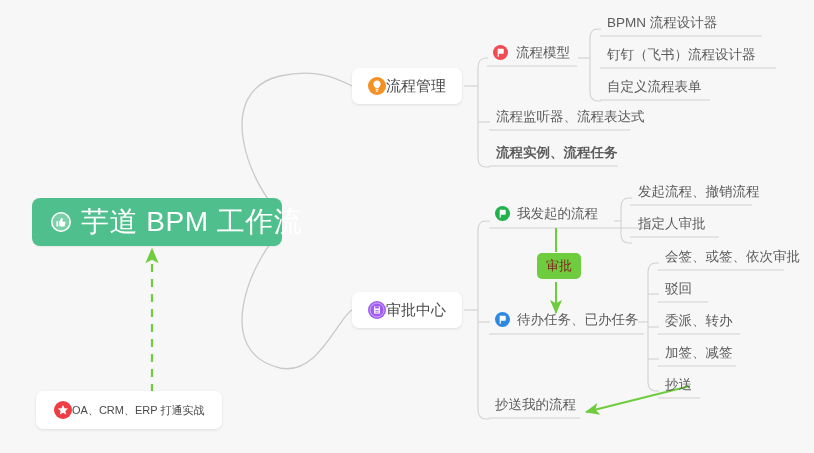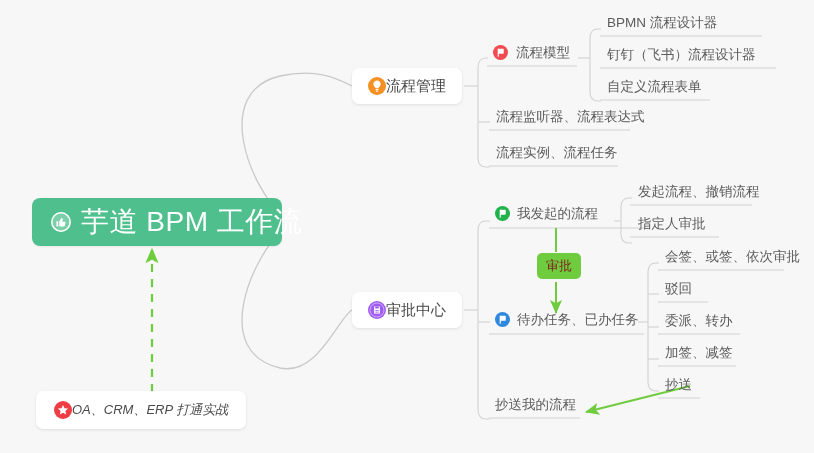--- a/index.html
+++ b/index.html
@@ -59,22 +59,21 @@
   .card-label {
     color: #4a4a4a;
     font-size: 15px;
     white-space: nowrap;
   }
   .card-node.floating {
     height: 38px;
     padding: 0 18px;
   }
   .card-node.floating .card-label {
-    font-size: 13px;
-    font-style: italic;
+    font-size: 11px;
   }
 
   
   .topic-node {
     position: absolute;
     display: flex;
     align-items: center;
     gap: 7px;
     padding: 0 6px 3px 6px;
     box-sizing: border-box;
@@ -248,21 +247,21 @@
         <path d="M5.6 4.2 L5.6 12 M5.6 4.6 L10.8 4.6 L10.8 8.6 L5.6 8.6 Z" fill="#ffffff" stroke="#ffffff" stroke-width="1.2" stroke-linecap="round" stroke-linejoin="round"></path>
       </svg>
     </span>
     <span class="topic-label">流程模型</span>
   </div>
 
   <div class="topic-node" style="left:490px; top:105px;">
     <span class="topic-label">流程监听器、流程表达式</span>
   </div>
 
-  <div class="topic-node" style="left:490px; top:141px;">
+  <div class="topic-node" style="left:490px; top:141px;font-weight:bold;">
     <span class="topic-label">流程实例、流程任务</span>
   </div>
 
   <div class="topic-node" style="left:601px; top:11px;text-align:center;">
     <span class="topic-label">BPMN 流程设计器</span>
   </div>
 
   <div class="topic-node" style="left:601px; top:43px;">
     <span class="topic-label">钉钉（飞书）流程设计器</span>
   </div>

